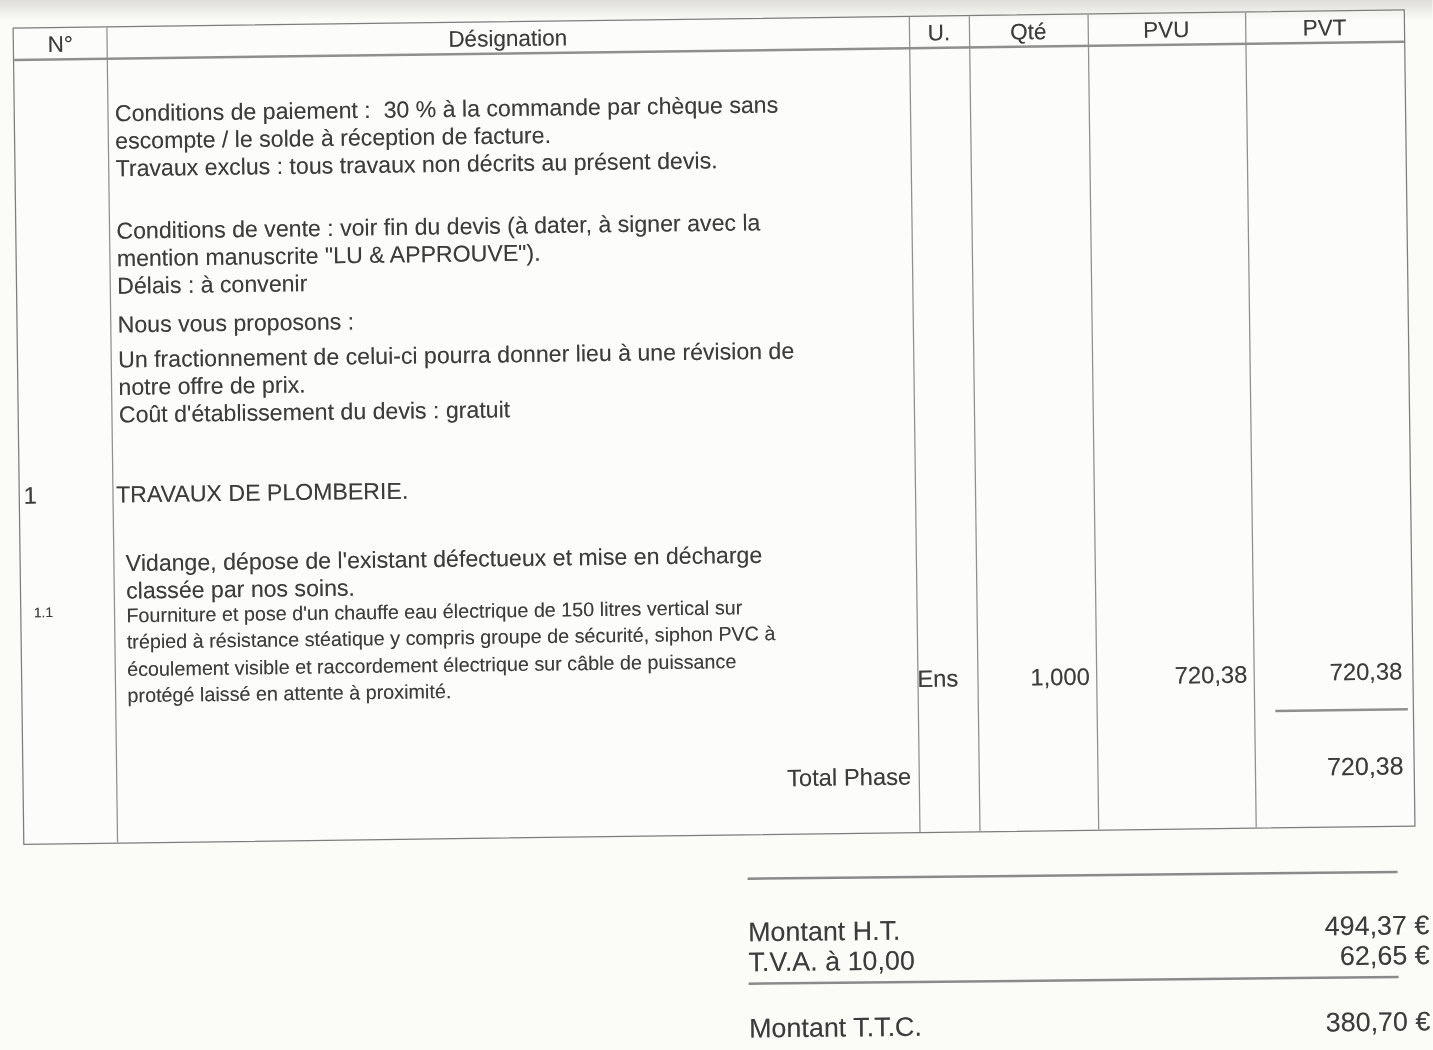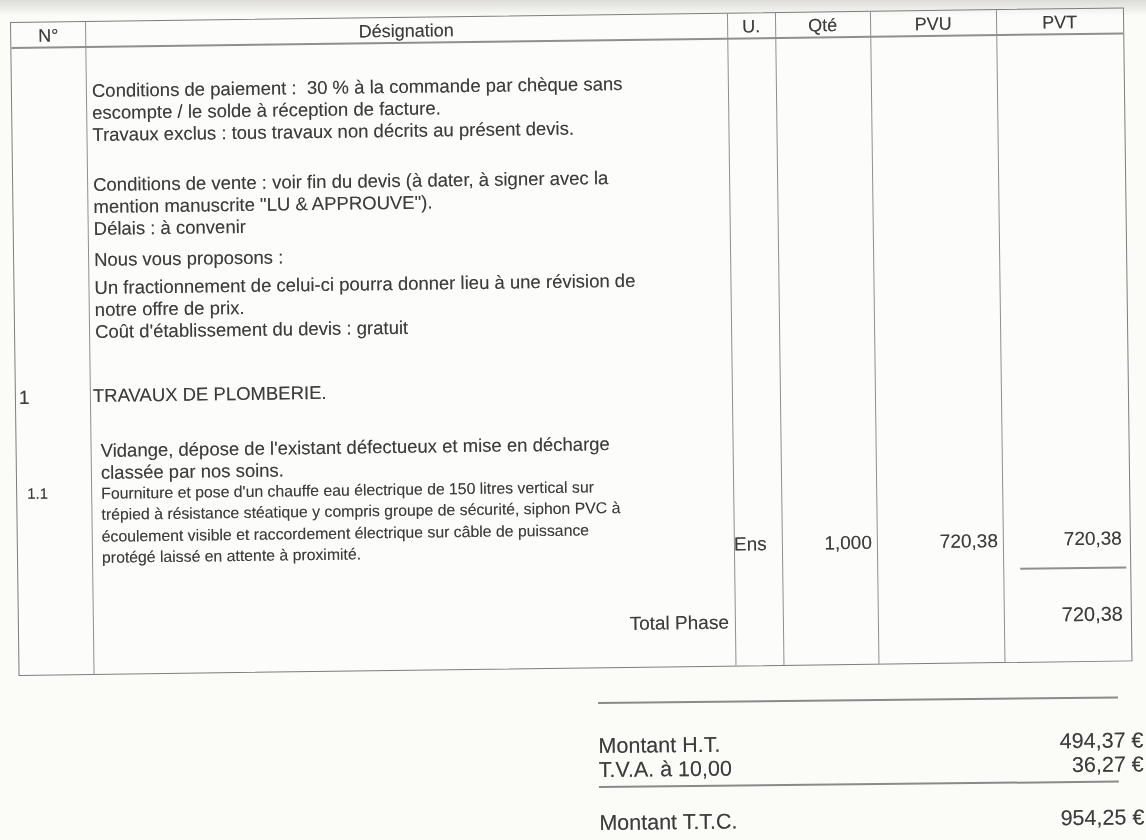--- a/index.html
+++ b/index.html
@@ -94,21 +94,21 @@
   <div class="block num ink" style="left:3px;top:364px">1</div>
   <div class="block txt ink" style="left:77px;top:363px">
     <span class="line">TRAVAUX DE PLOMBERIE.</span>
   </div>
 
   <div class="block txt ink" style="left:84px;top:418px">
     <span class="line">Vidange, dépose de l'existant défectueux et mise en décharge</span>
     <span class="line">classée par nos soins.</span>
   </div>
 
-  <div class="block ink" style="left:10px;top:462px;font-size:15px">1.1</div>
+  <div class="block ink" style="left:10px;top:462px;font-size:11px">1.1</div>
   <div class="block txt-sm ink" style="left:84px;top:461px">
     <span class="line">Fourniture et pose d'un chauffe eau électrique de 150 litres vertical sur</span>
     <span class="line">trépied à résistance stéatique y compris groupe de sécurité, siphon PVC à</span>
     <span class="line">écoulement visible et raccordement électrique sur câble de puissance</span>
     <span class="line">protégé laissé en attente à proximité.</span>
   </div>
 
   <div class="cell-val center ink" style="left:716px;top:520px;width:48px">Ens</div>
   <div class="cell-val right ink" style="left:764px;top:520px;width:90px;padding-right:5px">1,000</div>
   <div class="cell-val right ink" style="left:859px;top:520px;width:121px;padding-right:5px">720,38</div>
@@ -125,23 +125,23 @@
 
   <div class="totals-line" style="top:4px"></div>
 
   <div class="totals-row" style="top:36px">
     <span class="ink">Montant H.T.</span>
     <span class="ink">494,37 €</span>
   </div>
 
   <div class="totals-row" style="top:60px">
     <span class="ink">T.V.A. à 10,00</span>
-    <span class="ink">36,27 €</span>
+    <span class="ink">62,65 €</span>
   </div>
 
   <div class="totals-line" style="top:88px"></div>
 
   <div class="totals-row" style="top:113px">
     <span class="ink">Montant T.T.C.</span>
-    <span class="ink">954,25 €</span>
+    <span class="ink">380,70 €</span>
   </div>
 
 </div>
 
 </body></html>

